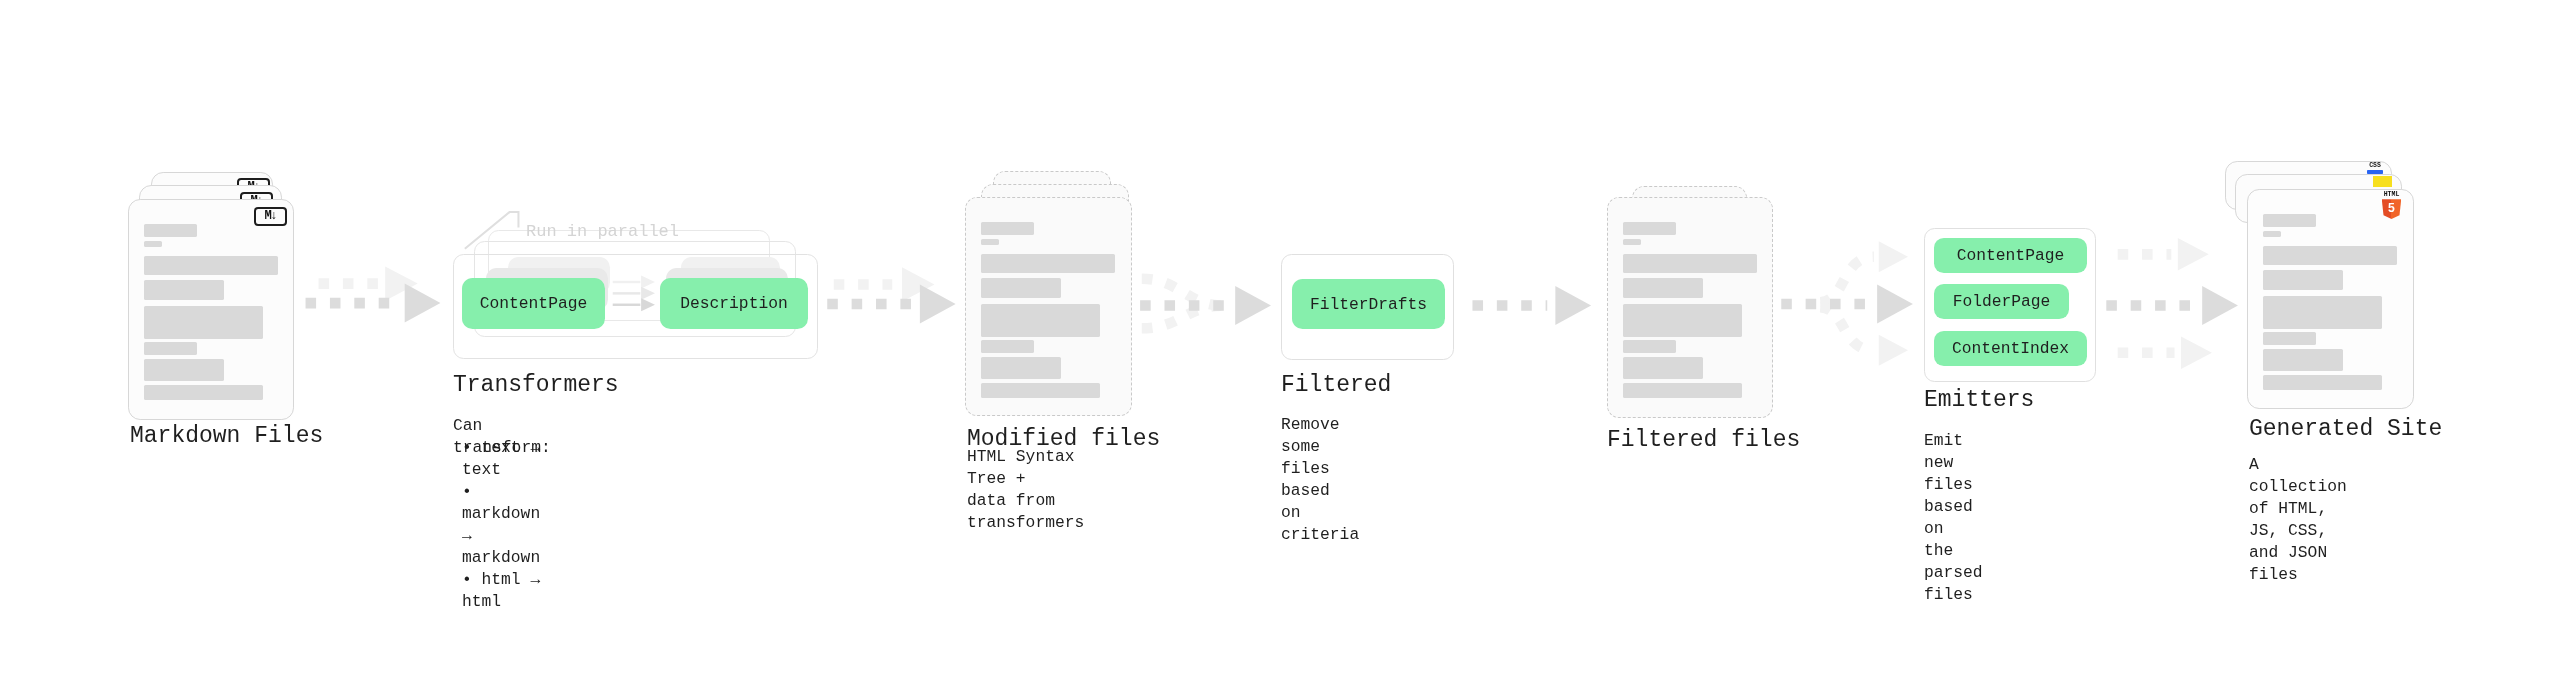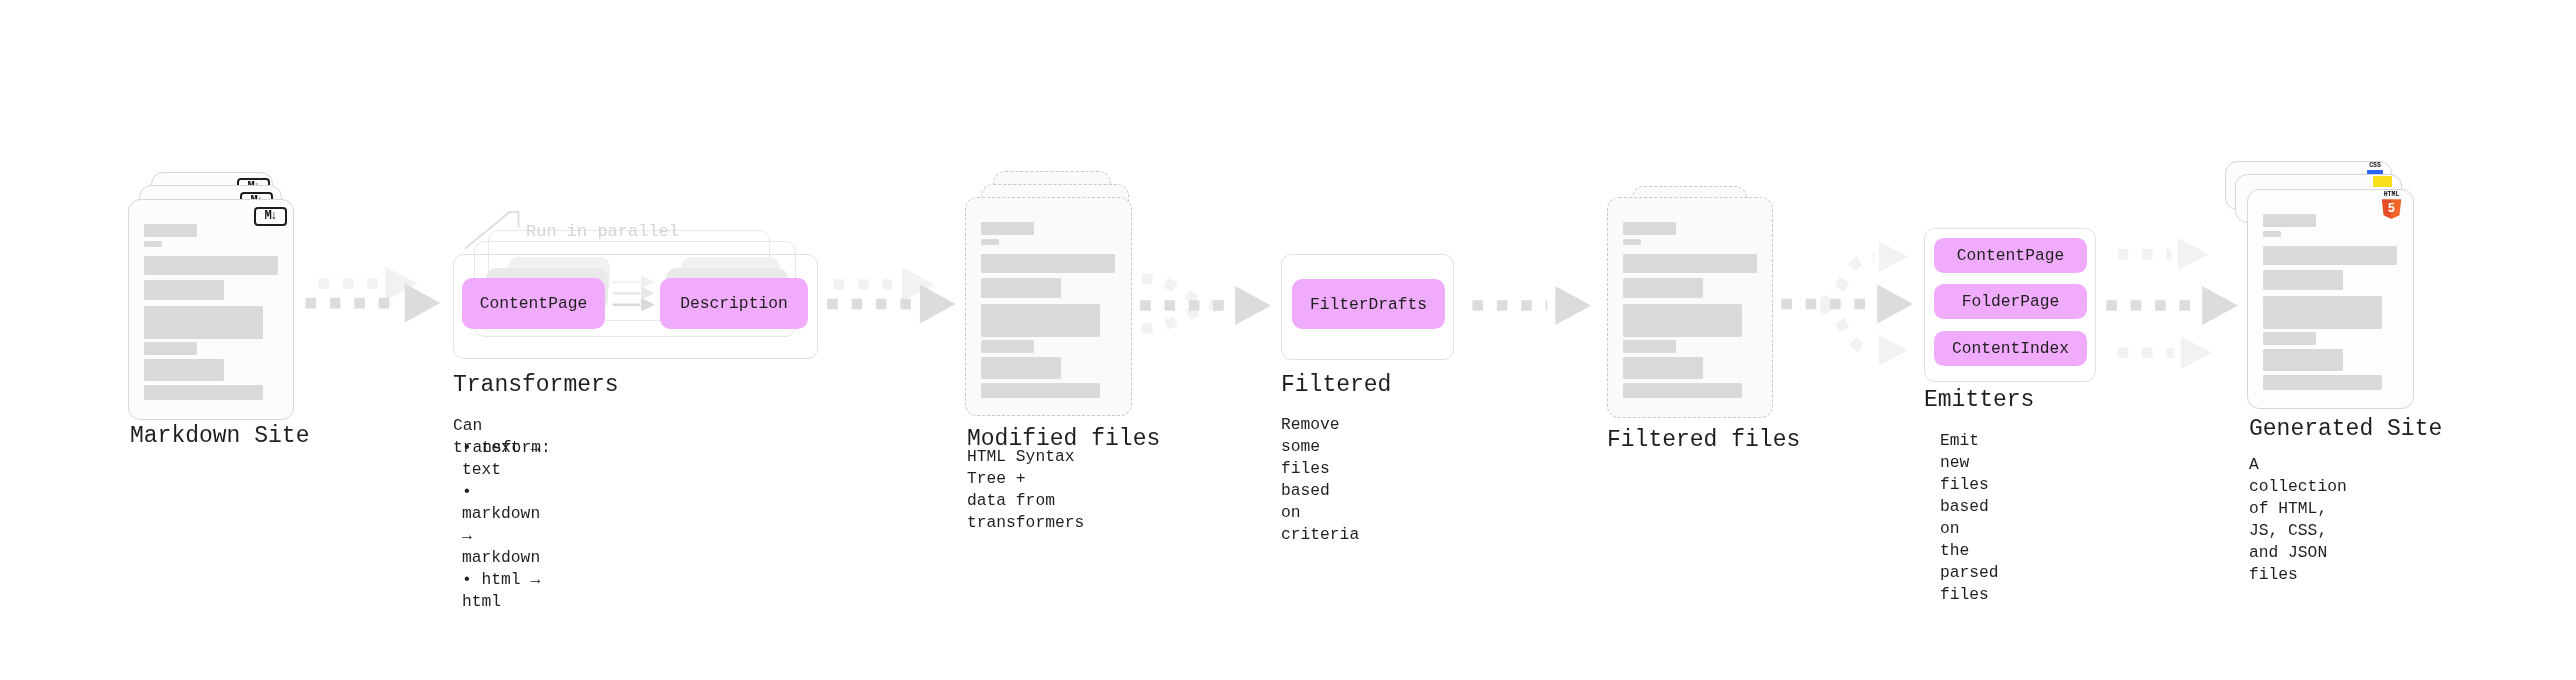--- a/index.html
+++ b/index.html
@@ -48,21 +48,21 @@
     background:linear-gradient(90deg,#e44d26 50%,#f16529 50%);
     clip-path:polygon(0% 0%,100% 0%,91% 76%,50% 94%,9% 76%);
     display:flex; justify-content:center;
   }
   .html5-shield span { color:#fff; font-weight:bold; font-size:12.2px; line-height:18px; font-family:"Liberation Sans",sans-serif; }
 
   
   .frame { position:absolute; border:1.6px solid #e2e2e2; border-radius:10.6px; background:transparent; }
   .frame.solid-bg { background:#ffffff; border-color:#e0e0e0; }
   .pill {
-    position:absolute; background:#f0abfc; border-radius:10.6px;
+    position:absolute; background:#86efac; border-radius:10.6px;
     display:flex; align-items:center; justify-content:center;
     font-size:16.3px; color:#1f1f1f; white-space:nowrap;
   }
   .pill.ghost1 { background:#e9e9e9; }
   .pill.ghost2 { background:#f1f1f1; }
 
   
   .h1 { position:absolute; font-size:23px; line-height:27px; white-space:nowrap; color:#1f1f1f; }
   .body-text { position:absolute; font-size:16.3px; line-height:22px; white-space:pre-line; color:#1f1f1f; }
   .annotation { position:absolute; font-size:17px; color:#d4d4d4; white-space:nowrap; }
@@ -93,21 +93,21 @@
         <i></i>
         <i></i>
         <i></i>
         <i></i>
         <i></i>
         <i></i>
         <i></i>
       </div>
   </div>
   <div class="md-icon" style="left:254px;top:207px;">M↓</div>
-  <div class="h1" style="left:130px;top:423px;">Markdown Site</div>
+  <div class="h1" style="left:130px;top:423px;">Markdown Files</div>
 </div>
 
 <div class="abs">
   <div class="frame" style="left:488px;top:230px;width:282px;height:91px;border-color:#e8e8e8;"></div>
   <div class="frame" style="left:474px;top:241px;width:322px;height:96px;border-color:#e5e5e5;"></div>
   <div class="frame" style="left:453px;top:254px;width:365px;height:105px;"></div>
 
   <div class="pill ghost2" style="left:508px;top:257px;width:102px;height:36px;"></div>
   <div class="pill ghost2" style="left:681px;top:257px;width:99px;height:36px;"></div>
   <div class="pill ghost1" style="left:486px;top:268px;width:122px;height:42px;"></div>
@@ -168,24 +168,24 @@
         <i></i>
         <i></i>
       </div>
   </div>
   <div class="h1" style="left:1607px;top:427px;">Filtered files</div>
 </div>
 
 <div class="abs">
   <div class="frame solid-bg" style="left:1924px;top:228px;width:172px;height:154px;"></div>
   <div class="pill" style="left:1934px;top:238px;width:153px;height:35px;border-radius:9.8px;">ContentPage</div>
-  <div class="pill" style="left:1934px;top:284px;width:153px;height:35px;border-radius:9.8px;">FolderPage</div>
+  <div class="pill" style="left:1934px;top:284px;width:135px;height:35px;border-radius:9.8px;">FolderPage</div>
   <div class="pill" style="left:1934px;top:331px;width:153px;height:35px;border-radius:9.8px;">ContentIndex</div>
   <div class="h1" style="left:1924px;top:387px;font-family:Liberation Mono, monospace;">Emitters</div>
-  <div class="body-text" style="left:1924px;top:430px;margin-left:16px;">Emit new files based on
+  <div class="body-text" style="left:1924px;top:430px;">Emit new files based on
 the parsed files</div>
 </div>
 
 <div class="abs">
   <div class="doc-card" style="left:2225px;top:161px;width:167px;height:49px;"></div>
   <div class="css-icon" style="left:2366px;top:163px;">
     <span class="t">CSS</span>
     <span class="bar"></span>
   </div>
   <div class="doc-card" style="left:2235px;top:174px;width:167px;height:49px;"></div>

